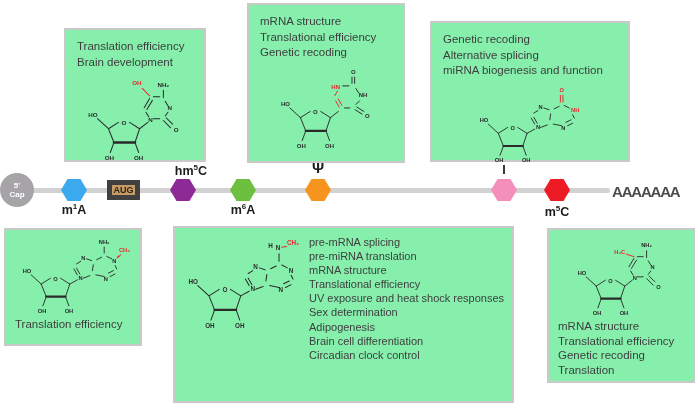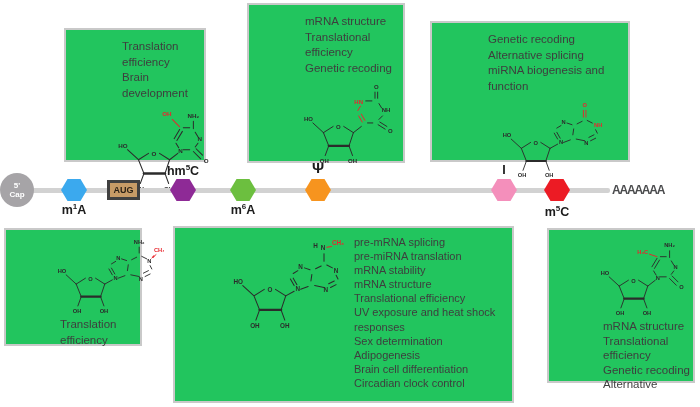--- a/index.html
+++ b/index.html
@@ -1,19 +1,19 @@
 <!DOCTYPE html>
 <html><head>
 <meta charset="utf-8">
 <style>
   html,body{margin:0;padding:0;background:#fff;}
   .canvas{position:relative;width:700px;height:407px;background:#fff;overflow:hidden;
           font-family:"Liberation Sans",sans-serif;color:#3e3e3e;}
   
-  .box{position:absolute;box-sizing:border-box;background:#22c55e;border:2px solid #c9c9c9;padding-left:45px;}
+  .box{position:absolute;box-sizing:border-box;background:#86efac;border:2px solid #c9c9c9;}
   #box-hm5c   {left:64px;  top:28px;  width:142px; height:134px;}
   #box-psi    {left:247px; top:3px;   width:158px; height:160px;}
   #box-inosine{left:430px; top:21px;  width:200px; height:141px;}
   #box-m1a    {left:4px;   top:228px; width:138px; height:118px;}
   #box-m6a    {left:173px; top:226px; width:341px; height:177px;display:flex;align-items:flex-start;}
   #box-m5c    {left:547px; top:228px; width:148px; height:155px;}
   .fns{font-size:11.5px;line-height:15.5px;color:#3e3e3e;}
   #box-hm5c .fns, #box-psi .fns, #box-inosine .fns{padding:9px 6px 0 11px;}
   #box-m1a .fns{padding:1px 0 0 9px;font-size:11.5px;}
   #box-m5c .fns{padding:1px 0 0 9px;line-height:14.5px;}
@@ -29,28 +29,28 @@
   
   .mline{position:absolute;left:28px;top:188px;width:582px;height:5px;border-radius:2px;}
   .cap{position:absolute;left:0;top:173px;width:34px;height:34px;border-radius:50%;
        display:flex;flex-direction:column;align-items:center;justify-content:center;
        color:#fff;font-size:8px;font-weight:600;line-height:9px;}
   .hex{position:absolute;top:179px;width:26px;height:22px;
        clip-path:polygon(25% 0%,75% 0%,100% 50%,75% 100%,25% 100%,0% 50%);}
   #hex-m1a{left:61px;} #hex-hm5c{left:170px;} #hex-m6a{left:230px;}
   #hex-psi{left:305px;} #hex-inosine{left:491px;} #hex-m5c{left:544px;}
   .augbox{position:absolute;left:107px;top:180px;width:33px;height:20px;box-sizing:border-box;
-          border:3px solid #404040;display:flex;align-items:center;justify-content:center;
+          border:5px solid #404040;display:flex;align-items:center;justify-content:center;
           font-size:9px;font-weight:bold;color:#2b2115;}
   .mlabel{position:absolute;width:48px;text-align:center;font-size:12.5px;font-weight:600;color:#1c1c1c;}
   .mlabel sup{font-size:8px;}
-  #lab-m1a{left:50px;top:202px;} #lab-hm5c{left:159px;top:163px;} #lab-m6a{left:219px;top:202px;}
+  #lab-m1a{left:50px;top:202px;} #lab-hm5c{left:159px;top:163px;text-align:right;} #lab-m6a{left:219px;top:202px;}
   #lab-psi{left:294px;top:159px;font-size:15px;font-weight:700;}
   #lab-inosine{left:480px;top:163px;} #lab-m5c{left:533px;top:204px;}
-  .polya{position:absolute;left:612px;top:183px;font-size:12px;font-weight:700;
+  .polya{position:absolute;left:612px;top:183px;font-size:15px;font-weight:700;
          letter-spacing:-1.2px;color:#4b4c4e;}
 </style>
 </head>
 <body>
 
 <div class="canvas">
 
   <div class="box" id="box-hm5c">
     <div class="fns">
         <div class="fn-line">Translation efficiency</div>
@@ -198,21 +198,20 @@
           <text x="107" y="58" text-anchor="middle" class="atom">N</text>
           <text x="13" y="49" text-anchor="middle" class="atom">HO</text>
           <text x="47" y="58" text-anchor="middle" class="atom">O</text>
           <text x="31" y="96" text-anchor="middle" class="atom">OH</text>
           <text x="63" y="96" text-anchor="middle" class="atom">OH</text>
         </g>
     </svg>
     <div class="fns">
         <div class="fn-line">pre-mRNA splicing</div>
         <div class="fn-line">pre-miRNA translation</div>
-        <div class="fn-line">mRNA stability</div>
         <div class="fn-line">mRNA structure</div>
         <div class="fn-line">Translational efficiency</div>
         <div class="fn-line">UV exposure and heat shock responses</div>
         <div class="fn-line">Sex determination</div>
         <div class="fn-line">Adipogenesis</div>
         <div class="fn-line">Brain cell differentiation</div>
         <div class="fn-line">Circadian clock control</div>
       </div>
   </div>
 
@@ -233,17 +232,17 @@
           <text x="13" y="49" text-anchor="middle" class="atom">HO</text>
           <text x="47" y="58" text-anchor="middle" class="atom">O</text>
           <text x="31" y="96" text-anchor="middle" class="atom">OH</text>
           <text x="63" y="96" text-anchor="middle" class="atom">OH</text>
         </g>
     </svg>
     <div class="fns">
         <div class="fn-line">mRNA structure</div>
         <div class="fn-line">Translational efficiency</div>
         <div class="fn-line">Genetic recoding</div>
-        <div class="fn-line">Alternative</div>
+        <div class="fn-line">Translation</div>
       </div>
   </div>
 
 </div>
 
 </body></html>

